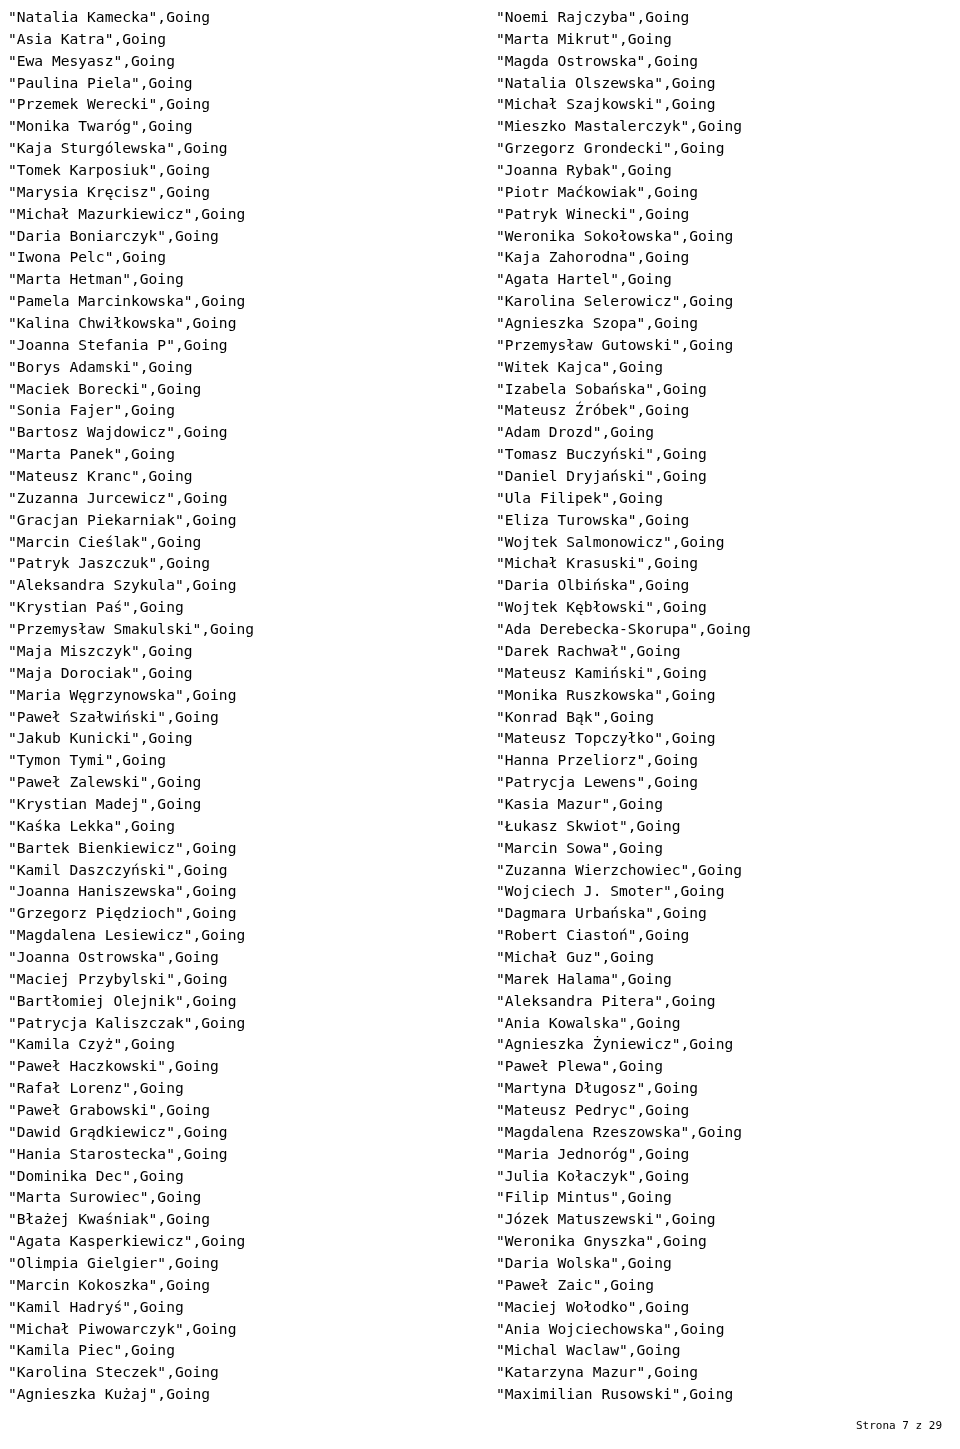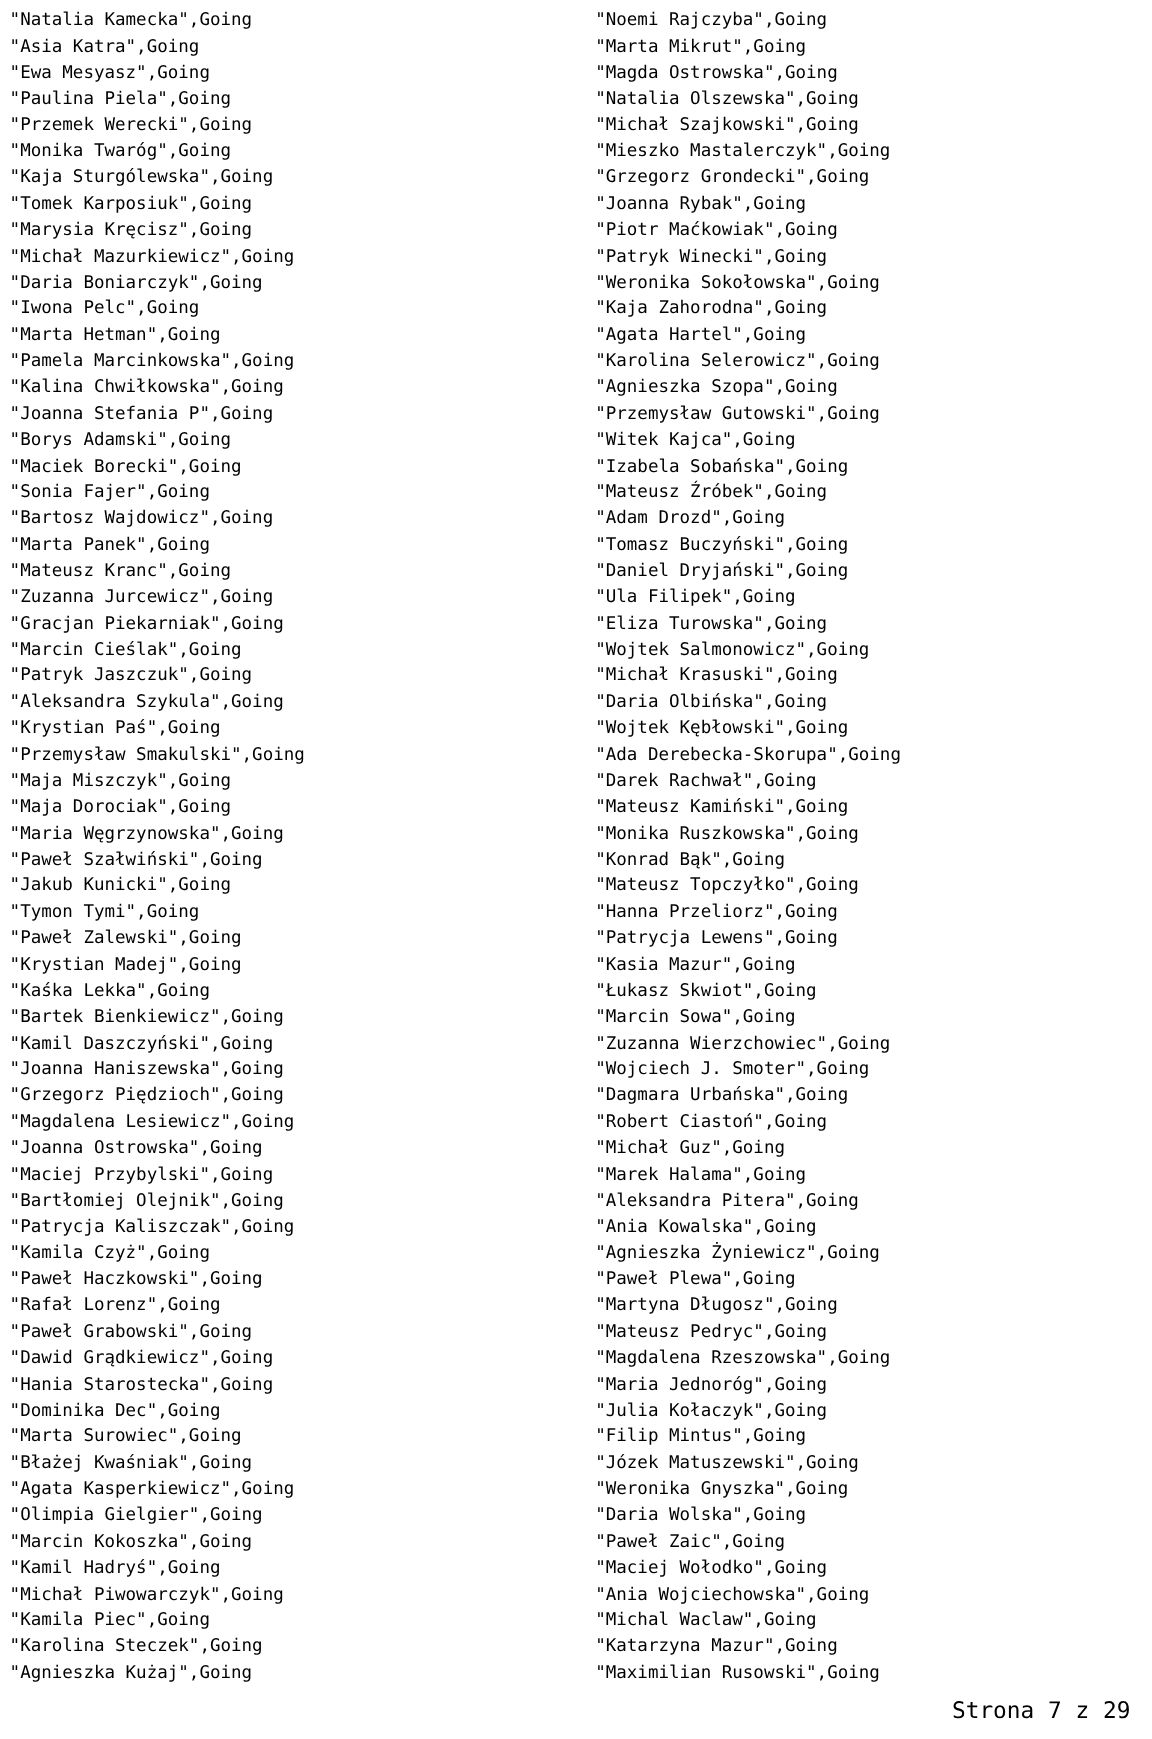--- a/index.html
+++ b/index.html
@@ -40,21 +40,21 @@
     font-size: 14.6px;
     line-height: 21.86px;
     white-space: pre;
     letter-spacing: 0px;
     font-weight: 400;
   }
   .footer {
     position: absolute;
     right: 18px;
     bottom: 14px;
-    font-size: 19px;
+    font-size: 11px;
     line-height: 18px;
     white-space: pre;
     margin-left: 24px;
   }
 </style>
 </head>
 <body>
 
 <div class="page">
 

